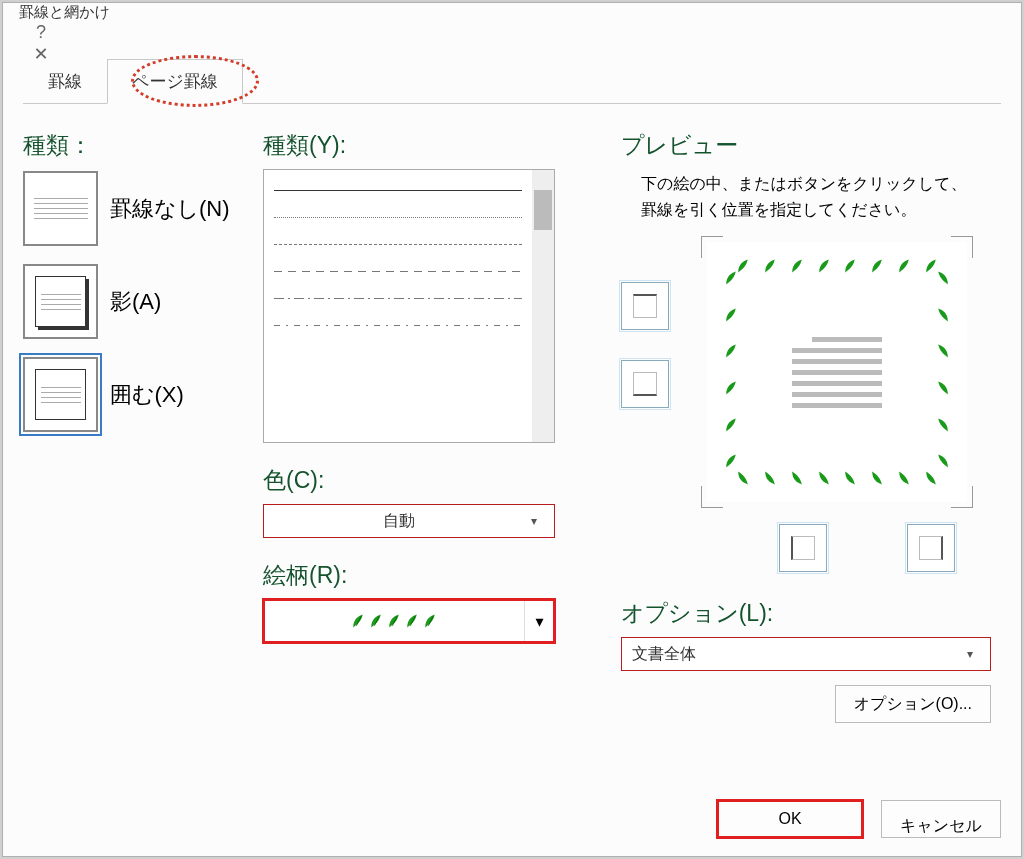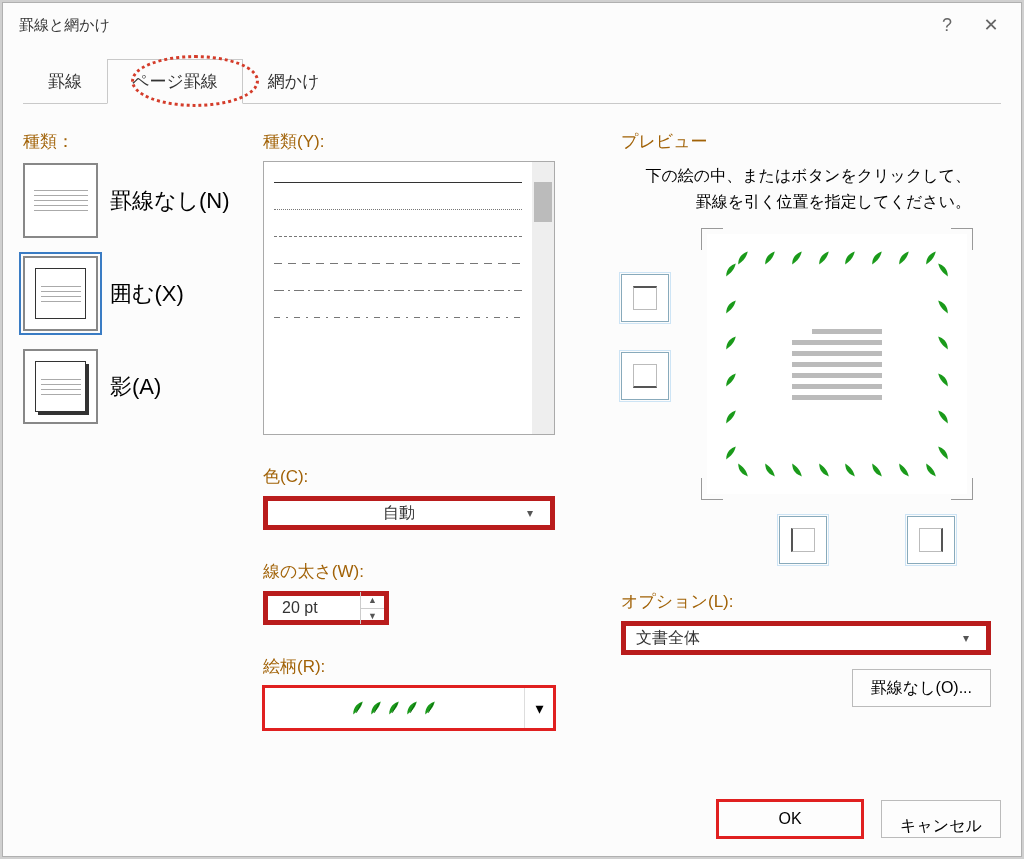--- a/index.html
+++ b/index.html
@@ -4,23 +4,23 @@
 <style>
   * { box-sizing: border-box; font-family: "Meiryo", "Yu Gothic", sans-serif; }
   body { margin: 0; background: #d0d0d0; display: flex; justify-content: center; align-items: flex-start; padding: 2px; }
   .dialog {
     width: 1020px; height: 855px;
     background: #fcfcfc;
     border: 1px solid #b0b0b0;
     display: flex; flex-direction: column;
   }
   .titlebar {
-    height: 44px; display: flex; align-items: center;
+    height: 44px; display: flex; 
     padding: 0 8px 0 16px;
-    color: #333; font-size: 15px;
+    color: #333; font-size: 15px; flex-direction: column;
   }
   .titlebar .title { flex: 1; }
   .titlebar .winbtn { width: 44px; height: 44px; display: flex; align-items: center; justify-content: center; color: #666; font-size: 18px; }
   .body { flex: 1; padding: 12px 20px 10px 20px; display: flex; flex-direction: column; }
   .tabs { display: flex; border-bottom: 1px solid #c9c9c9; position: relative; }
   .tab {
     padding: 10px 24px 10px 24px;
     font-size: 17px; color: #333;
     border: 1px solid transparent;
     margin-bottom: -1px;
@@ -35,21 +35,21 @@
     position: absolute; pointer-events: none;
     border: 3px dotted #d43c2a;
     border-radius: 50%;
     width: 128px; height: 52px;
     left: 108px; top: -4px;
   }
   .content { flex: 1; padding: 26px 0 0 0; display: flex; gap: 18px; }
   .col1 { width: 222px; }
   .col2 { width: 292px; }
   .col3 { flex: 1; padding-right: 10px; margin-left: 48px; }
-  .label { font-size: 17px; color: #a16207; margin-bottom: 8px; }
+  .label { font-size: 23px; color: #14532d; margin-bottom: 8px; }
   .setting-list { display: flex; flex-direction: column; gap: 18px; margin-top: 10px; }
   .setting-item { display: flex; align-items: center; gap: 12px; }
   .setting-thumb {
     width: 75px; height: 75px; background: #fff;
     display: flex; align-items: center; justify-content: center;
     border: 2px solid #888; position: relative;
   }
   .setting-thumb.selected { outline: 2px solid #3a7cc4; outline-offset: 2px; }
   .thumb-inner-lines {
     display: flex; flex-direction: column; gap: 4px; width: 54px;
@@ -71,23 +71,23 @@
   }
   .line-style-inner { flex:1; padding:20px 10px; display:flex; flex-direction:column; gap:26px; }
   .ls-solid  { border-top: 1px solid #333; }
   .ls-dotted { border-top: 1px dotted #777; }
   .ls-dash1  { border-top: 1px dashed #777; }
   .ls-dash2  { height:1px; background: repeating-linear-gradient(90deg,#777 0 8px,transparent 8px 14px); }
   .ls-dash3  { height:1px; background: repeating-linear-gradient(90deg,#777 0 10px,transparent 10px 14px,#777 14px 16px,transparent 16px 20px); }
   .ls-double { height:1px; background: repeating-linear-gradient(90deg,#777 0 6px,transparent 6px 12px,#777 12px 14px,transparent 14px 20px); }
   .line-style-box .scrollbar { width: 22px; background: #eee; position: relative; }
   .line-style-box .scrollbar .thumb { position:absolute; left:2px; right:2px; top:20px; height:40px; background:#bbb; }
-  .field-block { margin-top: 30px; }
+  .field-block { margin-top: 22px; }
   .select-box {
-    height: 34px; width: 100%; background: #fff; border: 5px solid #b91c1c;
+    height: 34px; width: 100%; background: #fff; border: 1px solid #b91c1c;
     display: flex; align-items: center; padding: 0 10px; position: relative;
     font-size: 16px; color: #333;
   }
   .select-box .val { flex:1; text-align:center; }
   .select-box .val.left { text-align:left; }
   .chev { width: 20px; text-align:center; color:#555; font-size:12px; }
   .select-box.small { width: 126px; padding-right:0; }
   .select-box.small .val { text-align:left; padding-left:4px; }
   .spin-btns { width:24px; height:32px; display:flex; flex-direction:column; border-left:1px solid #ccc; }
   .spin-btns div { flex:1; display:flex; align-items:center; justify-content:center; font-size:9px; color:#555; border-bottom:1px solid #ccc; }
@@ -97,21 +97,21 @@
     border: 1px solid #aaa; position:relative;
   }
   .red-outline { outline: 3px solid #e02020; outline-offset: -2px; }
   .art-box .pattern {
     flex:1; display:flex; justify-content:center; align-items:center; gap:2px;
     font-size: 22px; color: #178a17; font-weight:bold; font-style:italic;
     letter-spacing:-2px;
   }
   .art-box .chev-cell { width:30px; height:100%; display:flex; align-items:center; justify-content:center; border-left:1px solid #ddd; }
   
-  .preview-instr { font-size:16px; text-align:right; margin: 10px 20px 20px 20px; line-height:1.6; }
+  .preview-instr { font-size:16px; text-align:left; margin: 10px 20px 20px 20px; line-height:1.6; }
   .preview-area { display:flex; gap:14px; }
   .side-buttons { display:flex; flex-direction:column; gap:30px; margin-top:40px; }
   .edge-btn {
     width:48px; height:48px; background:#fff; border:1px solid #8ab; outline:1px solid #cde4f5; outline-offset:1px;
     display:flex; align-items:center; justify-content:center; position:relative;
   }
   .edge-btn .mini { width:24px; height:24px; border:1px solid #bbb; position:relative; }
   .preview-page {
     width: 260px; height: 260px; background:#fff; position:relative;
     margin: 0 auto;
@@ -153,21 +153,20 @@
   <div class="titlebar">
     <span class="title">罫線と網かけ</span>
     <span class="winbtn">?</span>
     <span class="winbtn">✕</span>
   </div>
 
   <div class="body">
     <div class="tabs">
       <div class="tab"><span>罫線</span></div>
       <div class="tab active"><span>ページ罫線</span></div>
-      <div class="tab"><span>網かけ</span></div>
       <div class="dotted-ring"></div>
     </div>
 
     <div class="content">
 
       <div class="col1">
         <div class="label">種類：</div>
         <div class="setting-list">
           <div class="setting-item">
             <div class="setting-thumb">
@@ -175,42 +174,42 @@
                   <div></div>
                   <div></div>
                   <div></div>
                   <div></div>
                   <div></div>
                 </div>
             </div>
             <span class="setting-label">罫線なし(N)</span>
           </div>
           <div class="setting-item">
+            <div class="setting-thumb shadow">
+              <div class="thumb-frame"></div>
+              <div class="thumb-inner-lines" style="width:40px;">
+                  <div></div>
+                  <div></div>
+                  <div></div>
+                  <div></div>
+                </div>
+            </div>
+            <span class="setting-label">影(A)</span>
+          </div>
+          <div class="setting-item">
             <div class="setting-thumb selected box">
               <div class="thumb-frame"></div>
               <div class="thumb-inner-lines" style="width:40px;">
                   <div></div>
                   <div></div>
                   <div></div>
                   <div></div>
                 </div>
             </div>
             <span class="setting-label">囲む(X)</span>
-          </div>
-          <div class="setting-item">
-            <div class="setting-thumb shadow">
-              <div class="thumb-frame"></div>
-              <div class="thumb-inner-lines" style="width:40px;">
-                  <div></div>
-                  <div></div>
-                  <div></div>
-                  <div></div>
-                </div>
-            </div>
-            <span class="setting-label">影(A)</span>
           </div>
         </div>
       </div>
 
       <div class="col2">
         <div class="label"><span>種類(Y):</span></div>
         <div class="line-style-box">
           <div class="line-style-inner">
             <div class="ls-solid"></div>
             <div class="ls-dotted"></div>
@@ -225,30 +224,20 @@
         </div>
 
         <div class="field-block">
           <div class="label"><span>色(C):</span></div>
           <div class="select-box">
             <span class="val">自動</span>
             <span class="chev">▾</span>
           </div>
         </div>
 
-        <div class="field-block">
-          <div class="label"><span>線の太さ(W):</span></div>
-          <div class="select-box small">
-            <span class="val">20 pt</span>
-            <div class="spin-btns">
-                <div>▲</div>
-                <div>▼</div>
-              </div>
-          </div>
-        </div>
 
         <div class="field-block">
           <div class="label"><span>絵柄(R):</span></div>
           <div class="art-box red-outline">
             <div class="pattern">
               <svg class="leaf" viewBox="0 0 20 20">
                   <path d="M4 18 C4 8 10 4 16 2 C14 10 10 14 4 18 Z" fill="#1a9a1a"></path>
                   <path d="M8 16 L14 4" stroke="#0a5a0a" fill="none"></path>
                 </svg>
               <svg class="leaf" viewBox="0 0 20 20">
@@ -409,21 +398,21 @@
 
         <div class="apply-row">
           <div class="label">オプション(L):</div>
           <div class="select-box">
             <span class="val left">文書全体</span>
             <span class="chev">▾</span>
           </div>
         </div>
         <div class="options-row">
           <div class="btn">
-              <span>罫線なし(O)...</span>
+              <span>オプション(O)...</span>
             </div>
         </div>
       </div>
     </div>
   </div>
 
   <div class="footer">
     <div class="btn ok red-outline">
         <span>OK</span>
       </div>

